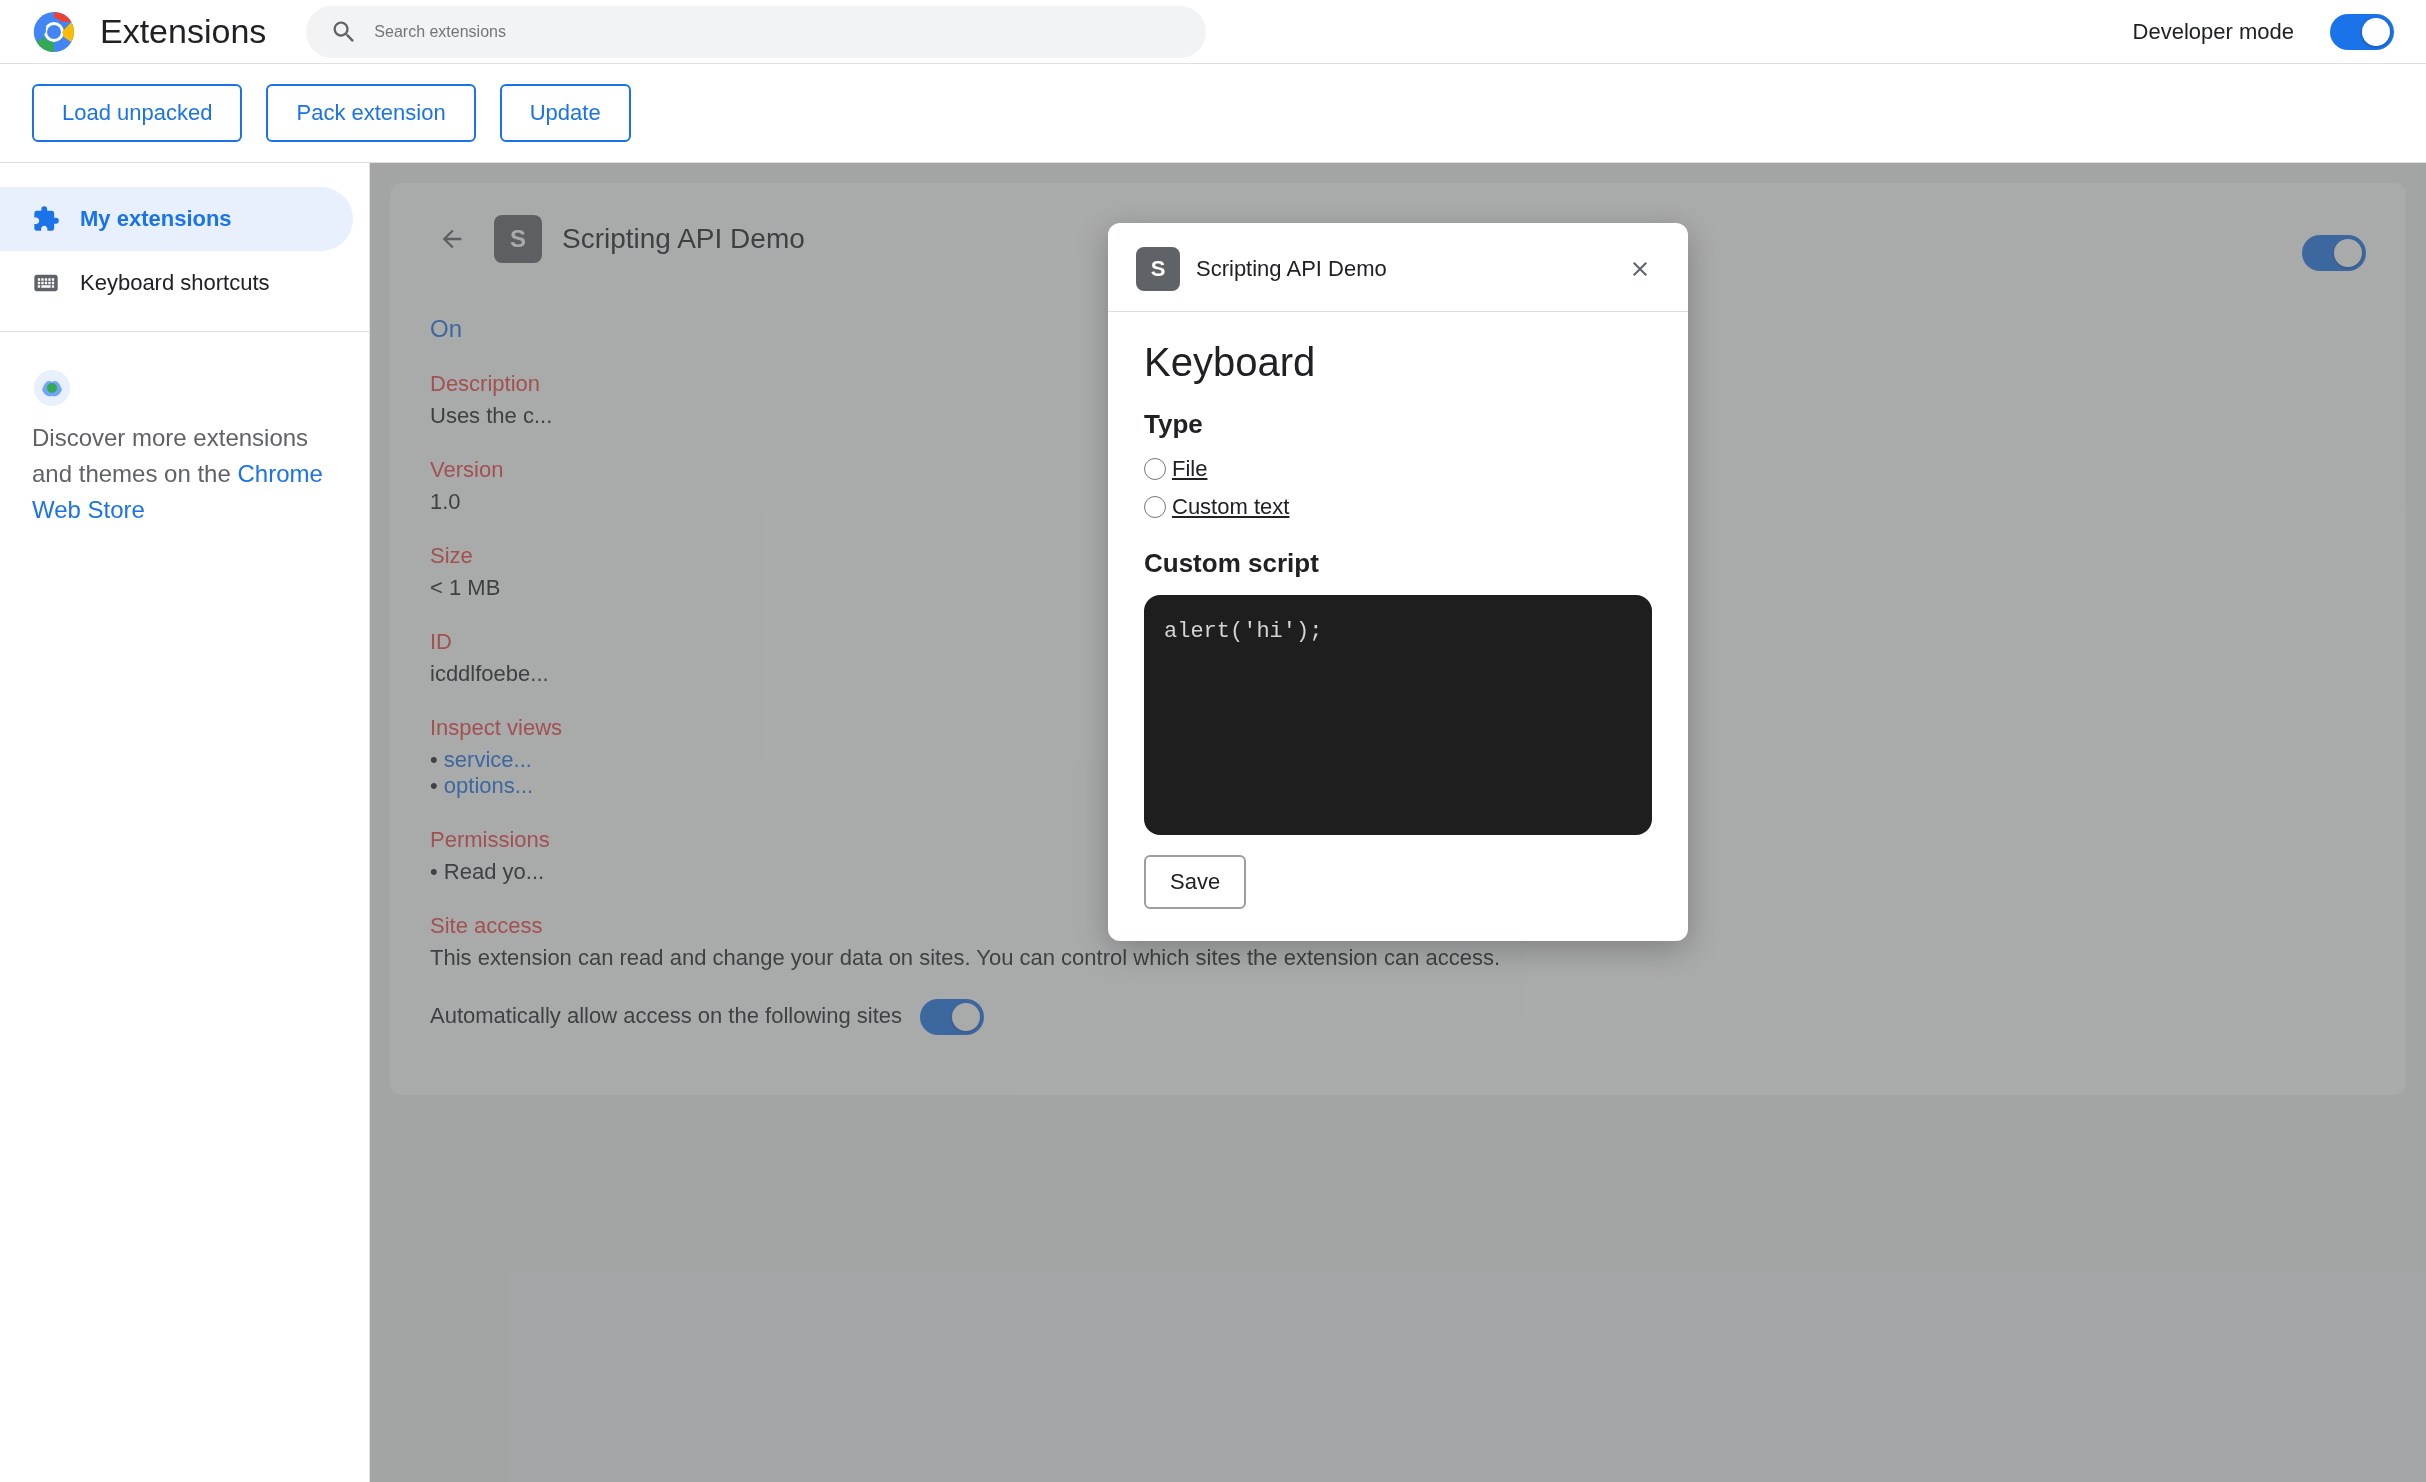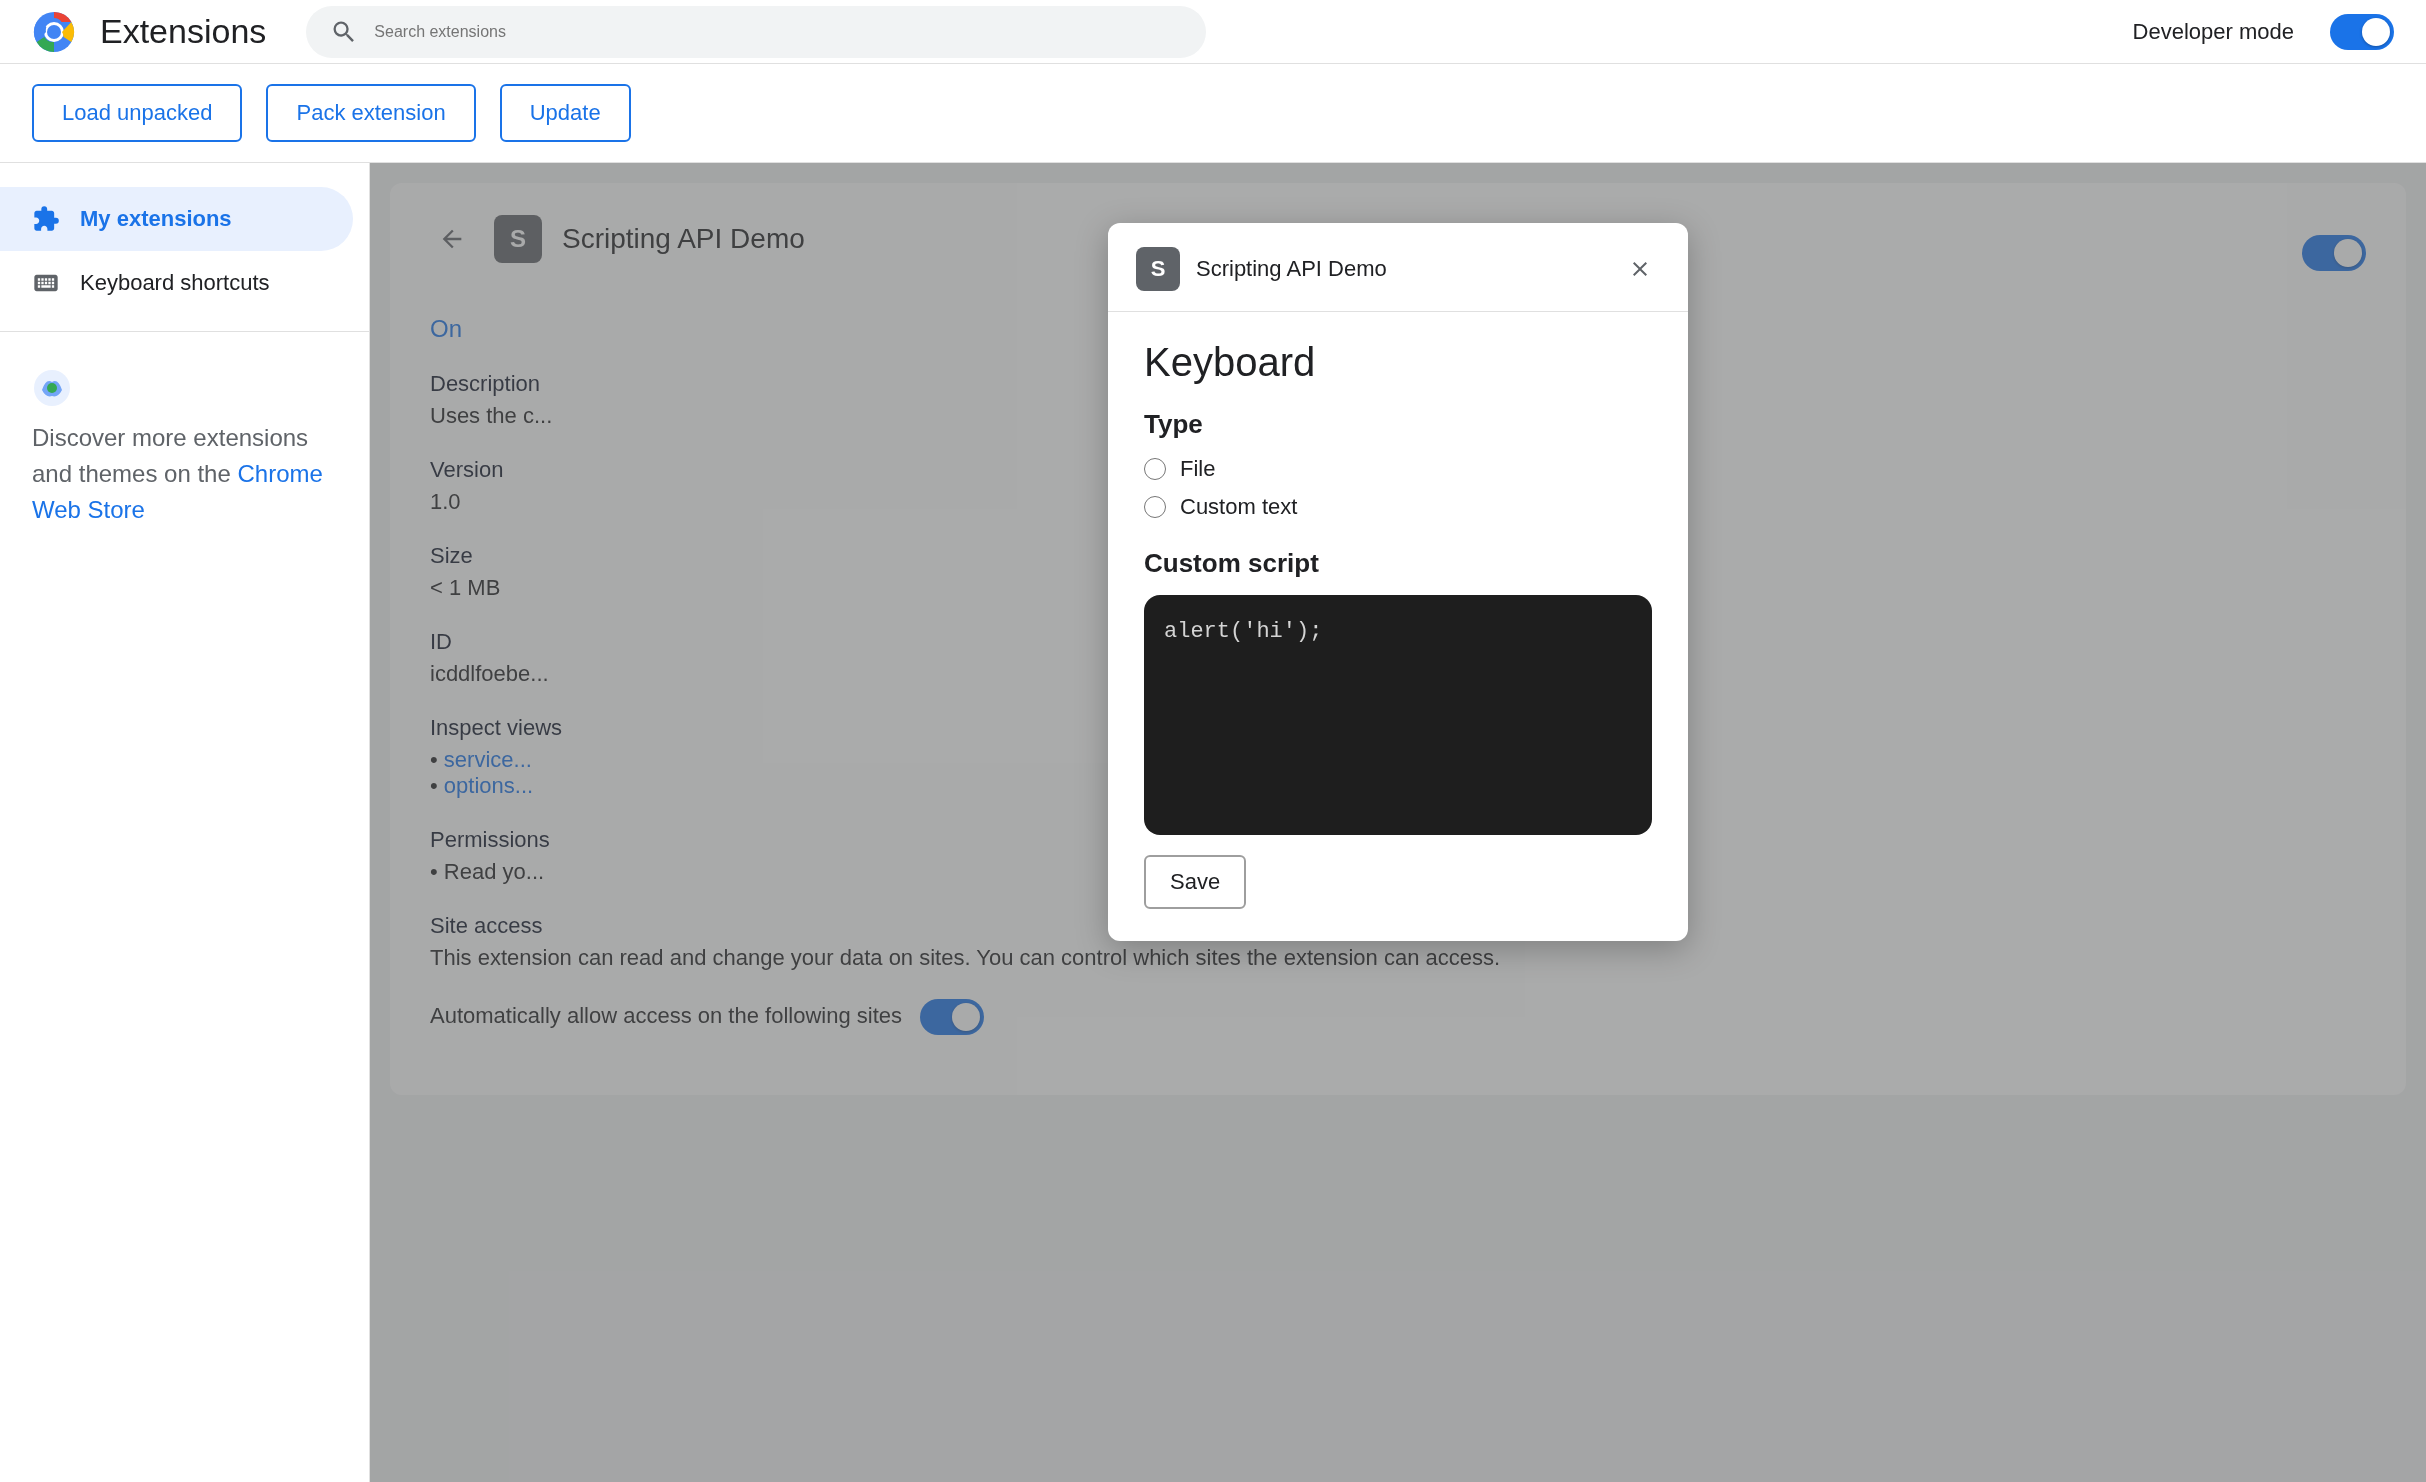--- a/index.html
+++ b/index.html
@@ -215,21 +215,21 @@
       align-items: center;
       justify-content: center;
       cursor: pointer;
       border-radius: 50%;
     }
     .detail-row {
       margin-bottom: 28px;
       font-size: 22px;
     }
     .detail-label {
-      color: #0f172a;
+      color: #ef4444;
       font-weight: 500;
       margin-bottom: 6px;
     }
     .detail-value {
       color: #202124;
     }
     .detail-link {
       color: #1a73e8;
       text-decoration: none;
     }
@@ -341,23 +341,24 @@
     }
     .radio-group {
       display: flex;
       flex-direction: column;
       gap: 12px;
       margin-bottom: 28px;
     }
     .radio-label {
       display: flex;
       align-items: center;
-      gap: 14px;
-      font-size: 22px;
-      cursor: pointer;
+      gap: 6px;
+      font-size: 22px;
+      cursor: pointer;
+      text-decoration: underline;
     }
     .radio-input {
       width: 22px;
       height: 22px;
       accent-color: #1a73e8;
       cursor: pointer;
     }
     .custom-script-title {
       font-size: 26px;
       font-weight: 600;

